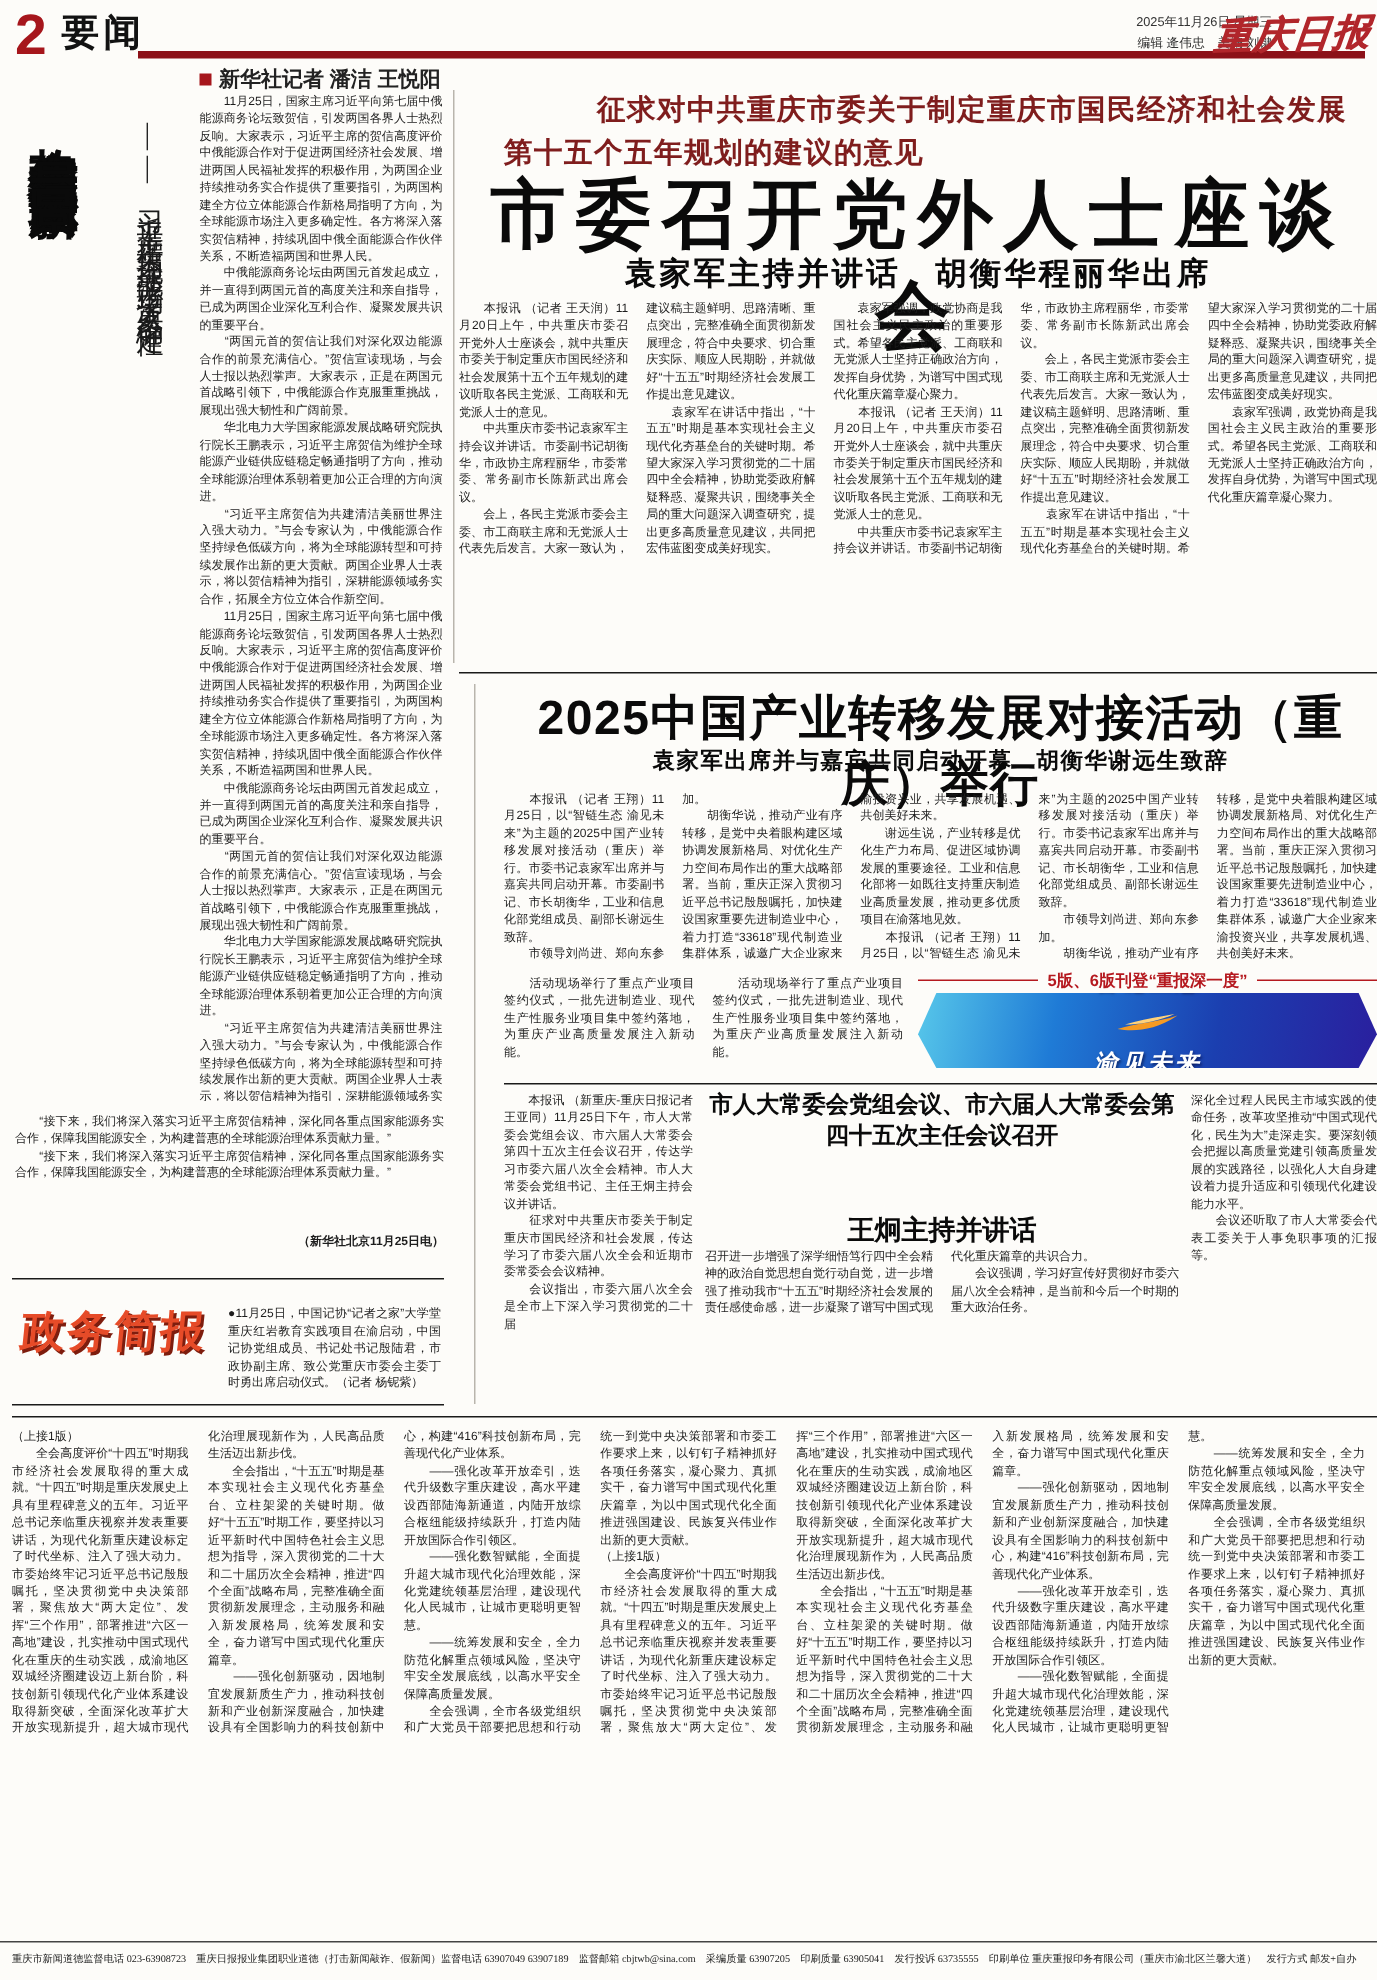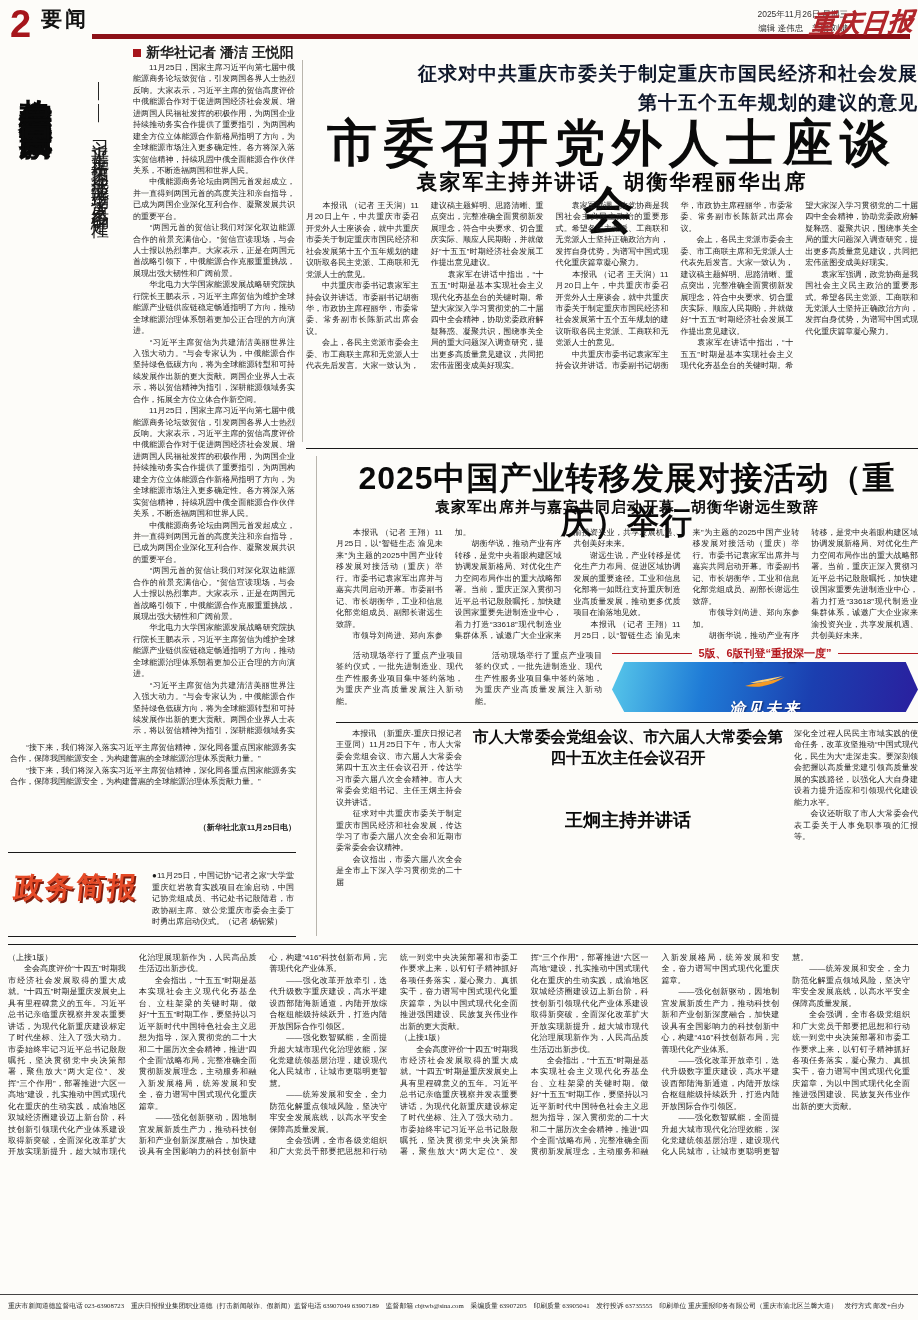--- a/index.html
+++ b/index.html
@@ -16,21 +16,21 @@
     font-family:Liberation Sans, sans-serif;
     font-size:8px; line-height:1.43; text-align:justify;
     color:#1d1d1d; white-space:pre-line; overflow:hidden;
   }
   .cols5 { column-count:5; column-gap:12px; }
   .cols2 { column-count:2; column-gap:12px; }
   .cols7 { column-count:7; column-gap:13px; }
   .hed { font-weight:900; color:#0a0a0a; letter-spacing:0; }
   
   .page-no { font-size:38px; font-weight:900; color:#a6161c; line-height:1; }
-  .section-name { font-size:21px; font-weight:900; color:#121212; letter-spacing:3px; line-height:1;font-family:Liberation Mono, monospace; }
+  .section-name { font-size:25px; font-weight:900; color:#121212; letter-spacing:3px; line-height:1; }
   .masthead {
     font-family:"DejaVu Serif", serif; font-style:italic; font-weight:bold;
     font-size:25px; color:#b1262b; transform:skewX(-8deg) rotate(-2deg);
     letter-spacing:1px; text-shadow:0.5px 0.5px 0 #b1262b;
   }
   .date-block { font-size:8.5px; line-height:1.6; color:#333; text-align:right; }
   
   .vtitle {
     writing-mode:vertical-rl; font-size:33px; font-weight:900;
     letter-spacing:1px; line-height:1.05; color:#0a0a0a;
@@ -56,21 +56,21 @@
     display:flex; flex-direction:column; align-items:center; justify-content:center;
   }
   .banner-titles { display:flex; align-items:center; gap:10px;flex-direction:column; }
   .banner-word {
     color:#fff; font-size:16px; font-weight:900; font-style:italic;
     letter-spacing:2px; text-shadow:1px 1px 2px rgba(0,0,40,.6);
     font-family:"Liberation Serif", serif;
   }
   .banner-sub { color:#cfe2ff; font-size:6.5px; margin-top:2px; letter-spacing:1px; }
   .footer-text { font-size:6.8px; color:#222; white-space:nowrap; overflow:hidden; font-family:"Liberation Serif", serif; }
-  .kicker { font-size:19px; font-weight:800; letter-spacing:1px; color:#0f172a; line-height:1.5;text-align:right; }
+  .kicker { font-size:19px; font-weight:800; letter-spacing:1px; color:#7f1d1d; line-height:1.5; }
 </style>
 </head>
 <body>
 
 <div id="page">
 
   <div class="abs page-no" style="left:10px; top:5px;">2</div>
   <div class="abs section-name" style="left:41px; top:10px;">要闻</div>
   <div class="abs" style="left:92px; top:34px; width:818px; height:5px; background:#8c1118;"></div>
   <div class="abs date-block" style="right:70px; top:8px; width:160px;">
@@ -157,20 +157,22 @@
     <div class="banner-sub">2025中国产业转移发展对接活动（重庆）</div>
   </div>
 
   <div class="hr" style="left:336px; top:722px; width:582px;"></div>
 
   <div class="abs body-text" style="left:336px; top:728px; width:126px; height:210px;">　　本报讯 （新重庆-重庆日报记者 王亚同）11月25日下午，市人大常委会党组会议、市六届人大常委会第四十五次主任会议召开，传达学习市委六届八次全会精神。市人大常委会党组书记、主任王炯主持会议并讲话。
 　　征求对中共重庆市委关于制定重庆市国民经济和社会发展，传达学习了市委六届八次全会和近期市委常委会会议精神。
 　　会议指出，市委六届八次全会是全市上下深入学习贯彻党的二十届</div>
   <div class="abs hed" style="left:470px; top:727px; width:316px; text-align:center; font-size:15.5px; line-height:1.35;">市人大常委会党组会议、市六届人大常委会第四十五次主任会议召开</div>
   <div class="abs hed" style="left:470px; top:808px; width:316px; text-align:center; font-size:18px;">王炯主持并讲话</div>
+  <div class="abs body-text cols2" style="left:470px; top:832px; width:316px; height:106px;">召开进一步增强了深学细悟笃行四中全会精神的政治自觉思想自觉行动自觉，进一步增强了推动我市“十五五”时期经济社会发展的责任感使命感，进一步凝聚了谱写中国式现代化重庆篇章的共识合力。
+　　会议强调，学习好宣传好贯彻好市委六届八次全会精神，是当前和今后一个时期的重大政治任务。</div>
   <div class="abs body-text" style="left:794px; top:728px; width:124px; height:210px;">深化全过程人民民主市域实践的使命任务，改革攻坚推动“中国式现代化，民生为大”走深走实。要深刻领会把握以高质量党建引领高质量发展的实践路径，以强化人大自身建设着力提升适应和引领现代化建设能力水平。
 　　会议还听取了市人大常委会代表工委关于人事免职事项的汇报等。</div>
 
   <div class="hr" style="left:8px; top:944px; width:910px;"></div>
   <div class="abs body-text cols7" style="left:8px; top:952px; width:902px; height:332px;">（上接1版）
 　　全会高度评价“十四五”时期我市经济社会发展取得的重大成就。“十四五”时期是重庆发展史上具有里程碑意义的五年。习近平总书记亲临重庆视察并发表重要讲话，为现代化新重庆建设标定了时代坐标、注入了强大动力。市委始终牢记习近平总书记殷殷嘱托，坚决贯彻党中央决策部署，聚焦放大“两大定位”、发挥“三个作用”，部署推进“六区一高地”建设，扎实推动中国式现代化在重庆的生动实践，成渝地区双城经济圈建设迈上新台阶，科技创新引领现代化产业体系建设取得新突破，全面深化改革扩大开放实现新提升，超大城市现代化治理展现新作为，人民高品质生活迈出新步伐。
 　　全会指出，“十五五”时期是基本实现社会主义现代化夯基垒台、立柱架梁的关键时期。做好“十五五”时期工作，要坚持以习近平新时代中国特色社会主义思想为指导，深入贯彻党的二十大和二十届历次全会精神，推进“四个全面”战略布局，完整准确全面贯彻新发展理念，主动服务和融入新发展格局，统筹发展和安全，奋力谱写中国式现代化重庆篇章。
 　　——强化创新驱动，因地制宜发展新质生产力，推动科技创新和产业创新深度融合，加快建设具有全国影响力的科技创新中心，构建“416”科技创新布局，完善现代化产业体系。
 　　——强化改革开放牵引，迭代升级数字重庆建设，高水平建设西部陆海新通道，内陆开放综合枢纽能级持续跃升，打造内陆开放国际合作引领区。
 　　——强化数智赋能，全面提升超大城市现代化治理效能，深化党建统领基层治理，建设现代化人民城市，让城市更聪明更智慧。

